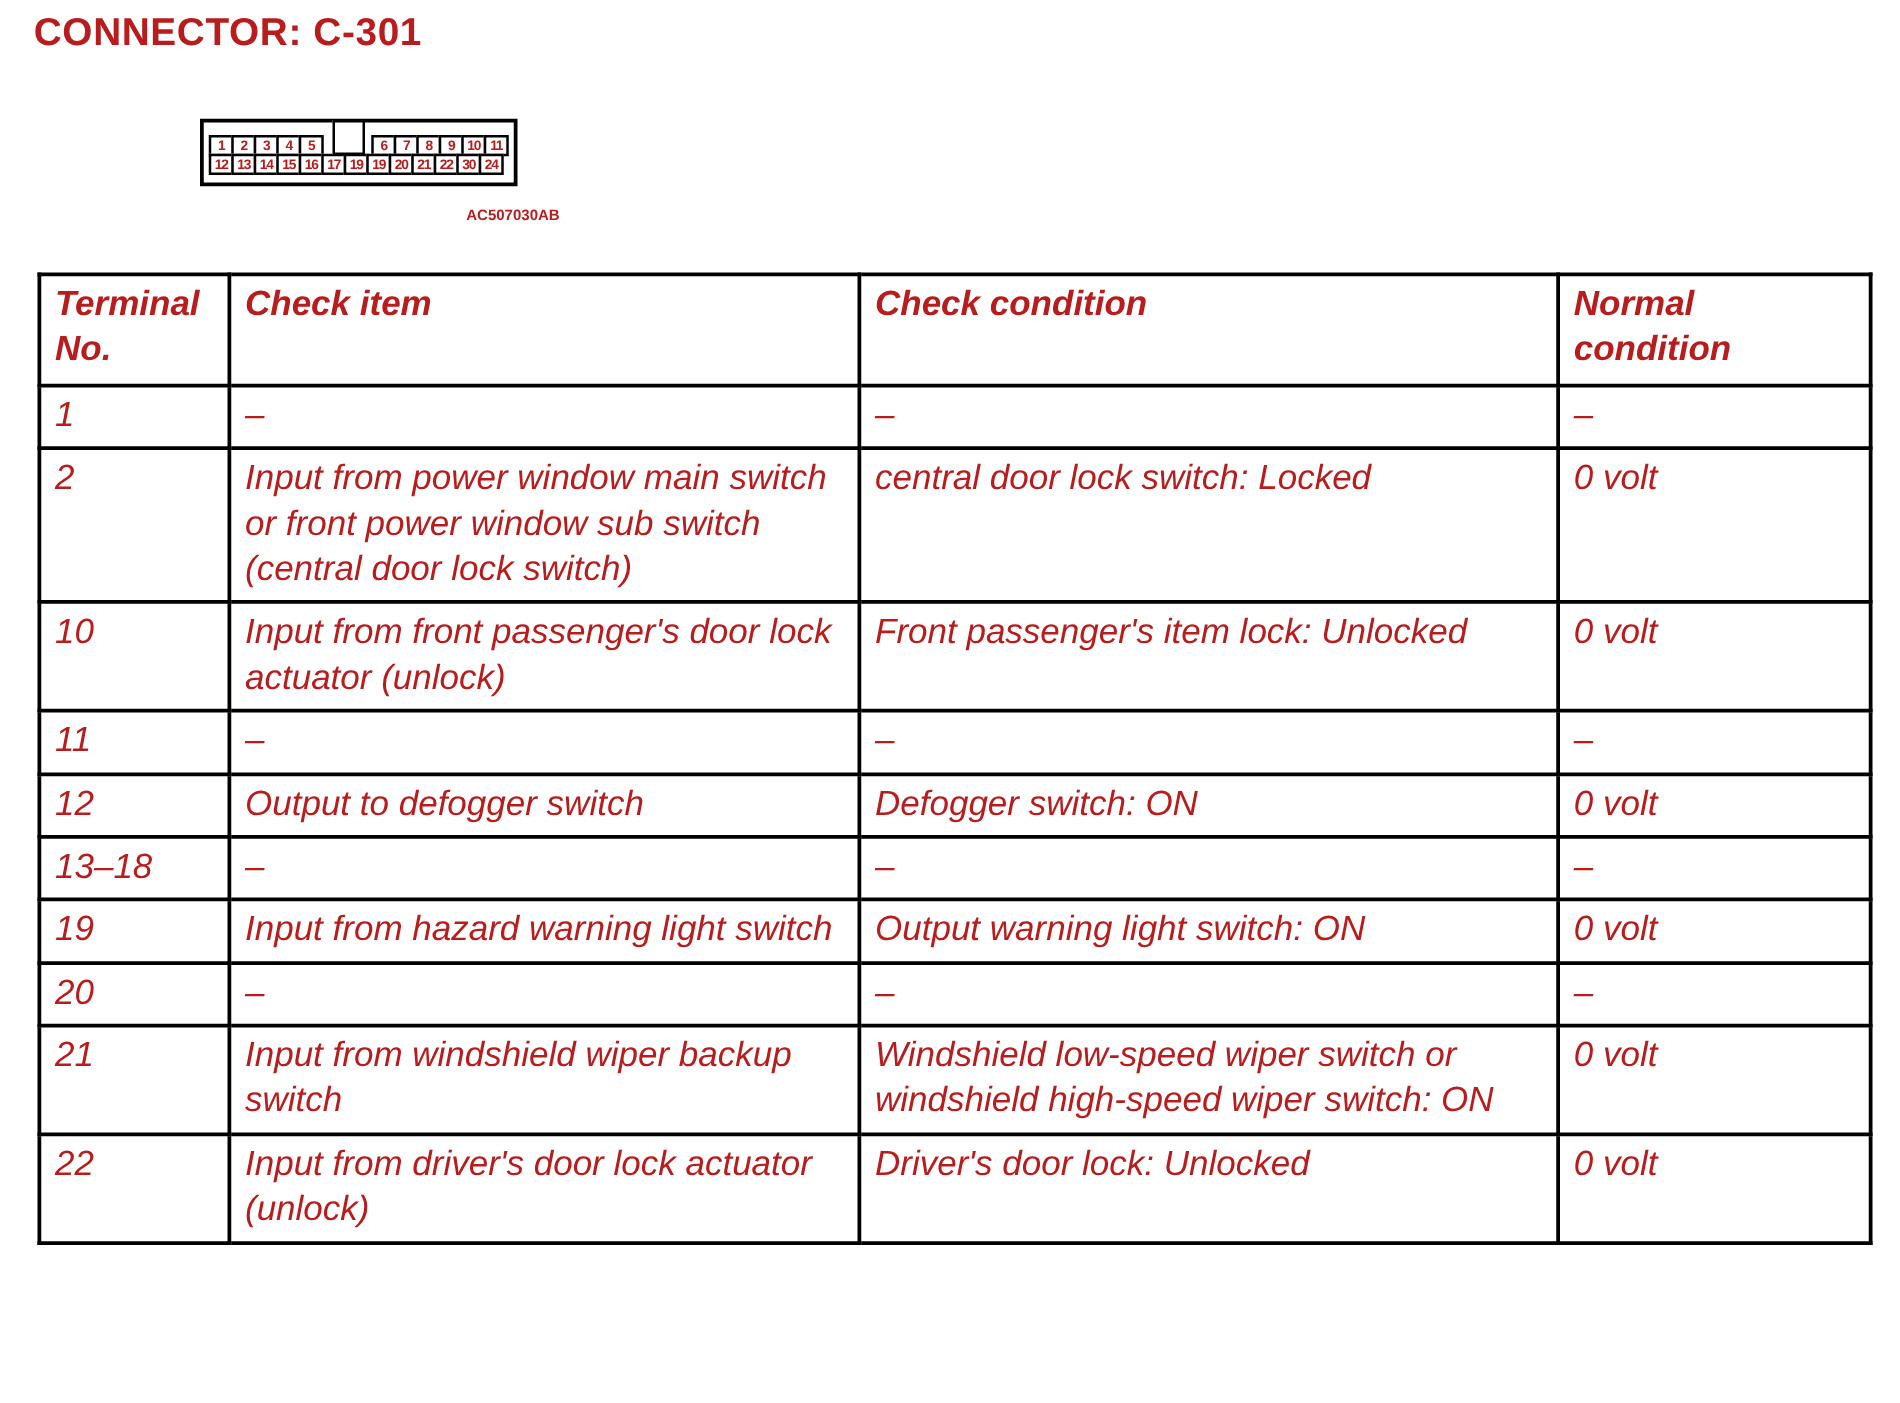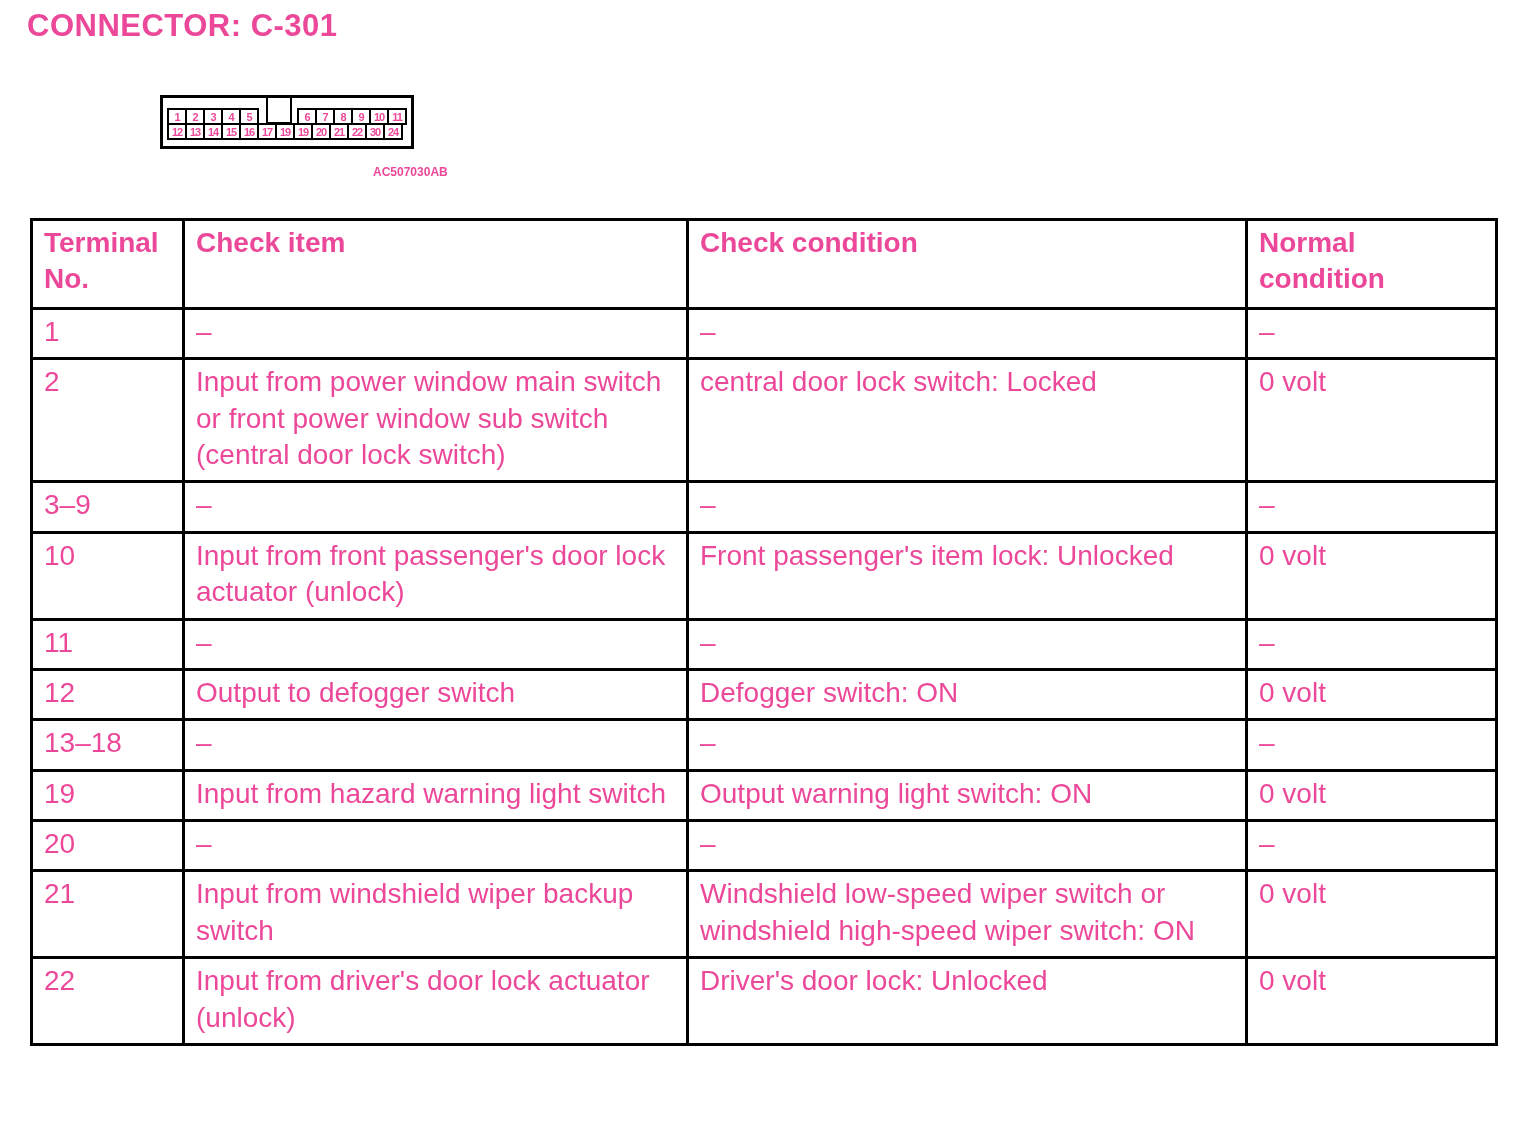--- a/index.html
+++ b/index.html
@@ -5,21 +5,21 @@
   html, body {
     margin: 0;
     padding: 0;
     background: #ffffff;
   }
   .page {
     position: relative;
     width: 1520px;
     height: 1102px;
     background: #ffffff;
-    color: #ec4899;
+    color: #b91c1c;
     font-family: "Liberation Sans", sans-serif;
     overflow: hidden;
   }
   .title {
     position: absolute;
     left: 27px;
     top: 8px;
     font-size: 31px;
     font-weight: bold;
     letter-spacing: 0.5px;
@@ -93,20 +93,21 @@
   table.check th,
   table.check td {
     border: 3px solid #000;
     vertical-align: top;
     text-align: left;
     font-size: 28px;
     line-height: 1.3;
     padding: 4px 10px 7px 11px;
     font-family: "Liberation Sans", sans-serif;
     word-wrap: break-word;
+    font-style: italic;
   }
   table.check th {
     font-weight: bold;
     padding-bottom: 9px;
   }
 </style>
 </head>
 <body>
 
 <div class="page">
@@ -173,26 +174,20 @@
           <td>–</td>
           <td>–</td>
         </tr>
         <tr>
           <td>2</td>
           <td>Input from power window main switch or front power window sub switch (central door lock switch)</td>
           <td>central door lock switch: Locked</td>
           <td>0 volt</td>
         </tr>
         <tr>
-          <td>3–9</td>
-          <td>–</td>
-          <td>–</td>
-          <td>–</td>
-        </tr>
-        <tr>
           <td>10</td>
           <td>Input from front passenger's door lock actuator (unlock)</td>
           <td>Front passenger's item lock: Unlocked</td>
           <td>0 volt</td>
         </tr>
         <tr>
           <td>11</td>
           <td>–</td>
           <td>–</td>
           <td>–</td>

